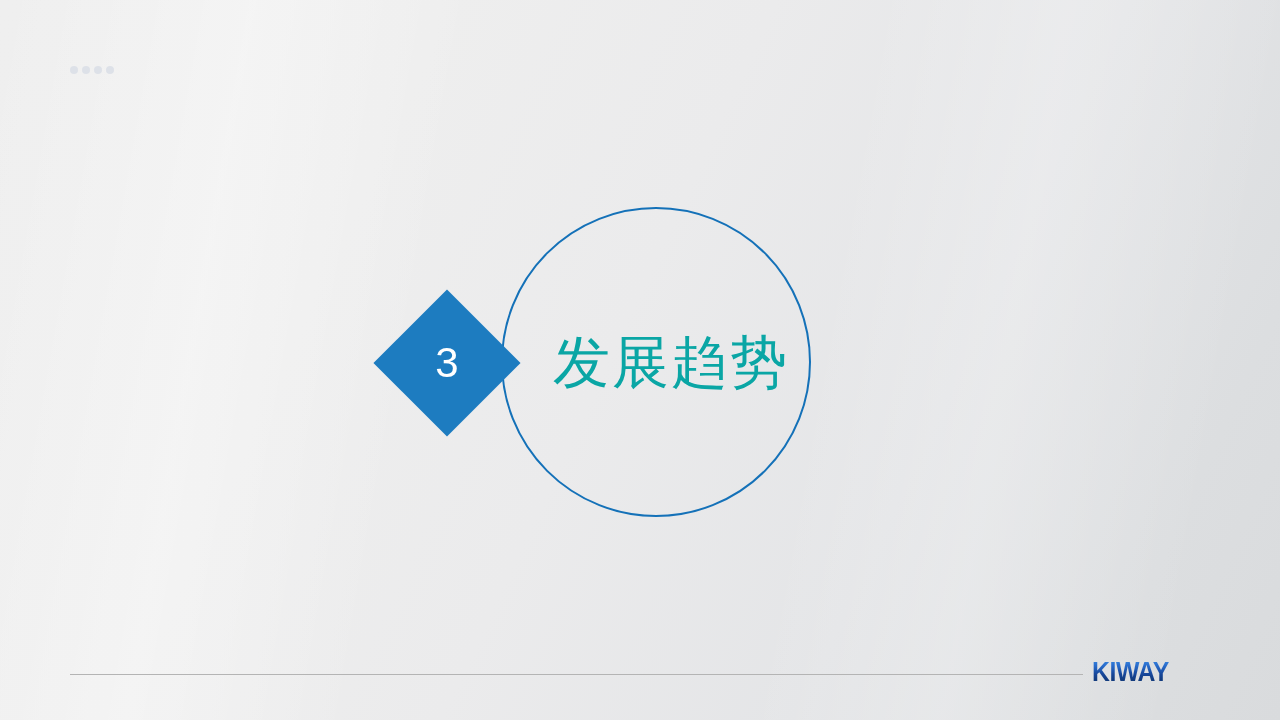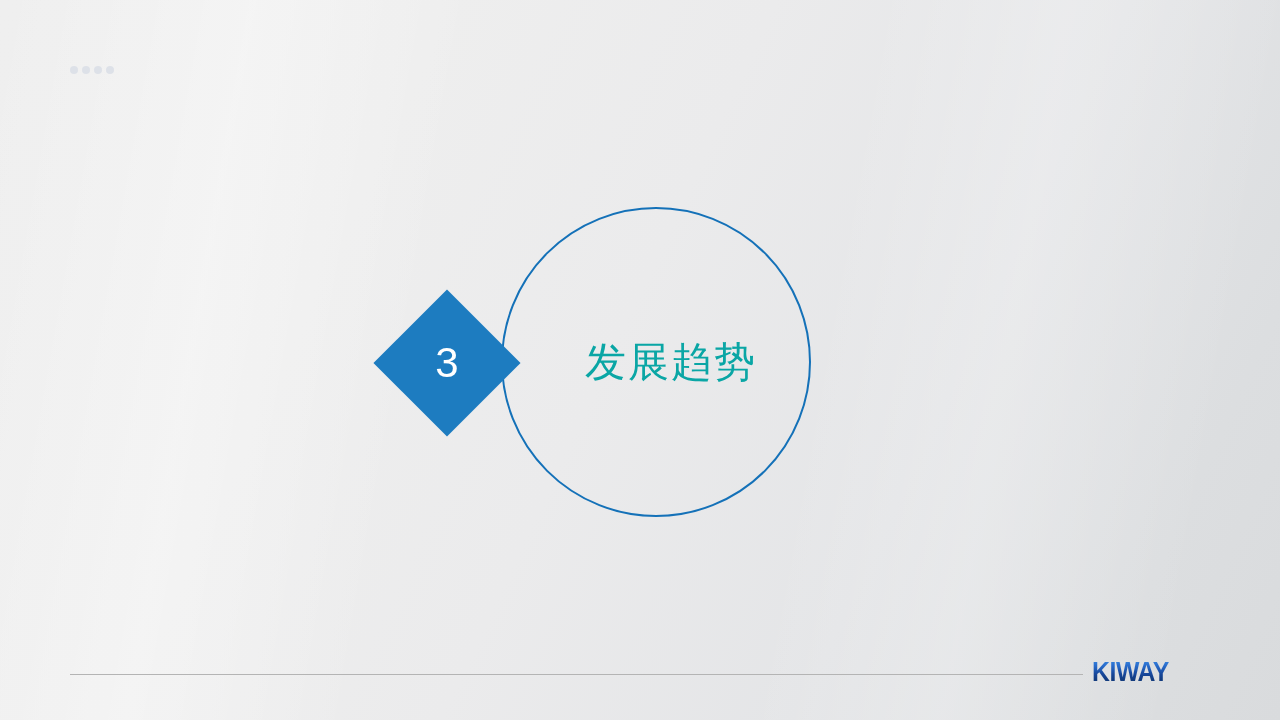--- a/index.html
+++ b/index.html
@@ -110,21 +110,21 @@
     user-select: none;
   }
 
   .ring-title {
     position: absolute;
     left: 502px;
     top: 330px;
     width: 308px;
     text-align: center;
     color: #0aa6a5;
-    font-size: 41px;
+    font-size: 57px;
     font-weight: 400;
     line-height: 64px;
     letter-spacing: 2px;
     padding-left: 30px;
     box-sizing: border-box;
     z-index: 7;
     white-space: nowrap;
   }
 
   

